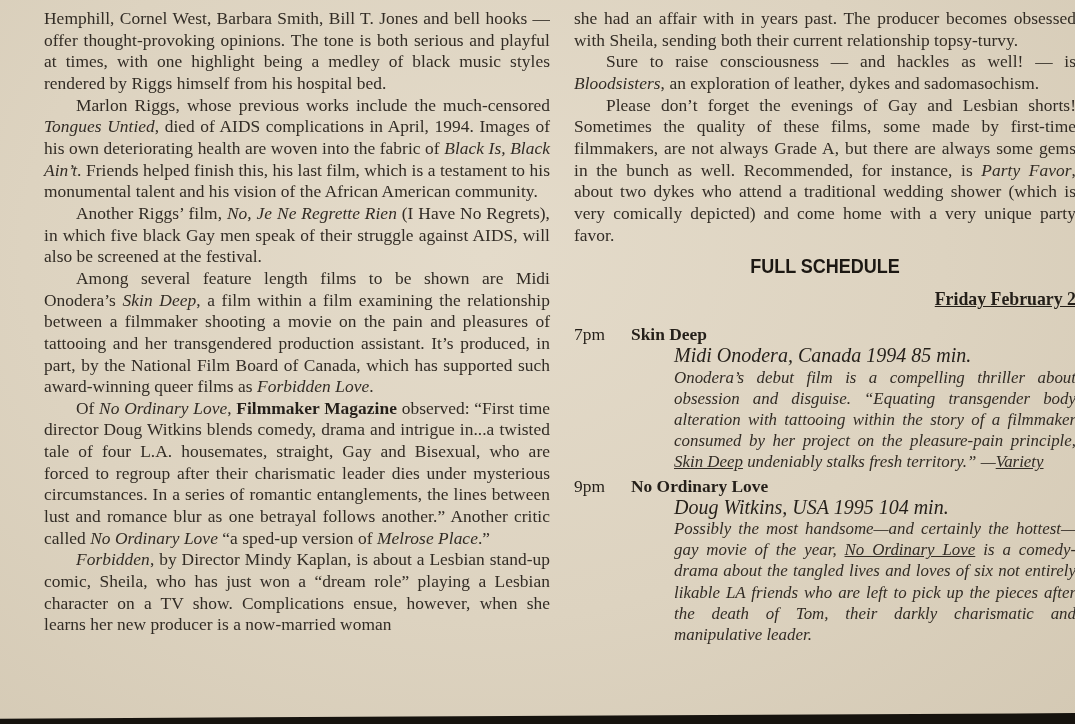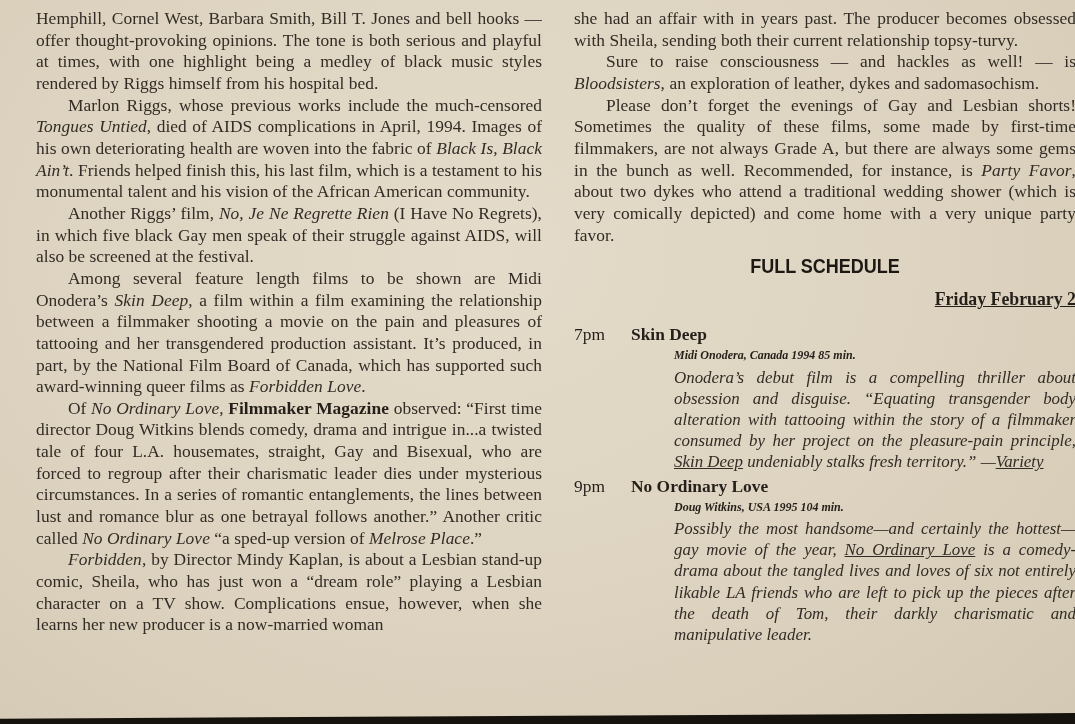--- a/index.html
+++ b/index.html
@@ -17,21 +17,21 @@
     width: 1075px;
     height: 724px;
     background: radial-gradient(ellipse at 45% 35%, #e4dbca 0%, #ddd3c0 55%, #d4c9b4 100%);
     color: #322c25;
   }
   .col {
     position: absolute;
     top: 8px;
   }
   .col-left {
-    left: 36px;
+    left: 44px;
     width: 506px;
   }
   .col-right {
     left: 556px;
     width: 502px;
     margin-left: 18px;
   }
   p.body-para {
     margin: 0;
     text-align: justify;
@@ -76,23 +76,23 @@
     color: #241f19;
   }
   .sched-title {
     font-weight: bold;
     font-size: 17.4px;
     line-height: 22px;
     color: #241f19;
     margin: 0;
   }
   .sched-credit {
-    font-weight: bold;
+    font-weight: normal;
     font-style: italic;
-    font-size: 12px;
+    font-size: 20px;
     line-height: 21.3px;
     color: #241f19;
     margin: 0 0 0 43px;
   }
   .sched-desc {
     font-style: italic;
     font-size: 16.9px;
     line-height: 21.1px;
     text-align: justify;
     margin: 0 0 0 43px;

